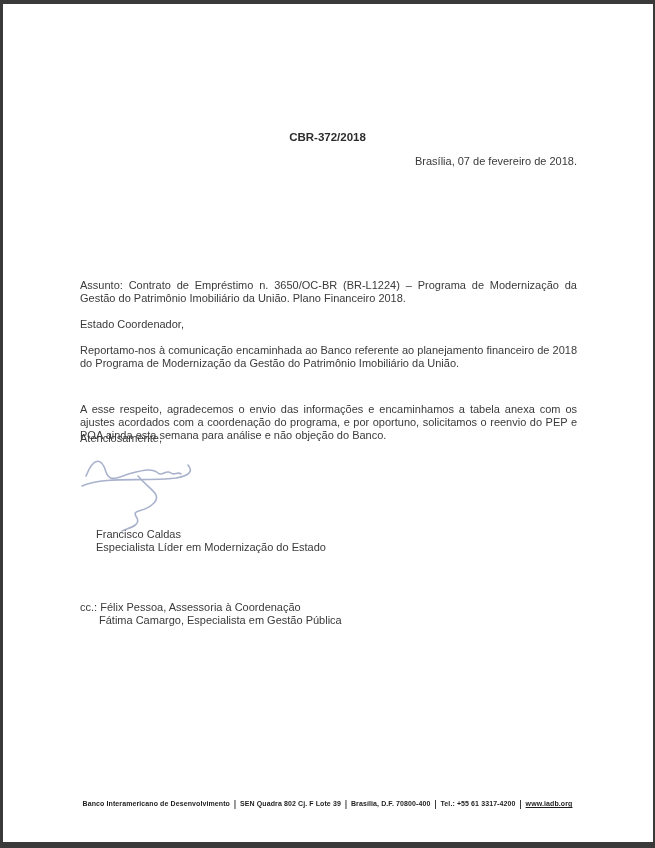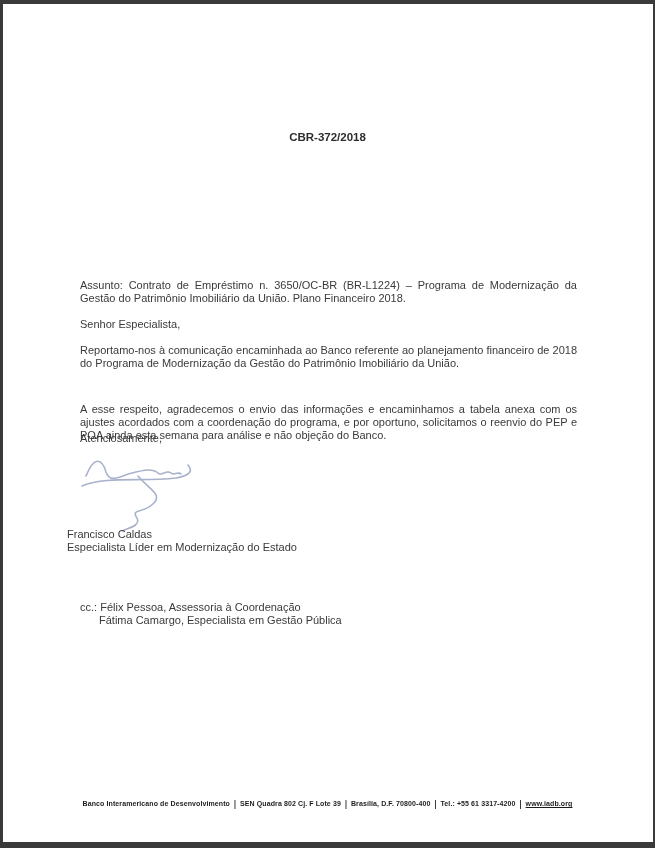--- a/index.html
+++ b/index.html
@@ -51,21 +51,21 @@
     left: 80px; top: 279px; width: 497px;
     font-size: 11px; line-height: 13.2px; text-align: justify;
   }
   .salutation { left: 80px; top: 318px; width: 497px; font-size: 11px; }
   .para { left: 80px; width: 497px; font-size: 11px; line-height: 13.2px; text-align: justify; }
   .para1 { top: 344px; }
   .para2 { top: 383px; margin-top: 20px; }
   .closing { left: 80px; top: 432px; width: 497px; font-size: 11px; }
   .signature { left: 78px; top: 448px; }
   .signer {
-    left: 67px; top: 528px; width: 497px;
+    left: 96px; top: 528px; width: 497px;
     font-size: 11px; line-height: 13.2px;
   }
   .cc-block {
     left: 80px; top: 601px; width: 497px;
     font-size: 11px; line-height: 13.2px;
   }
   .cc-line2 { padding-left: 19px; }
 
   
   .footer {
@@ -80,25 +80,26 @@
 <body>
 
 <div id="stage">
   <div id="sheet"></div>
 
 
   <div class="abs ref-line">
     <span>CBR-372/2018</span>
   </div>
 
+  <div class="abs date-line">Brasília, 07 de fevereiro de 2018.</div>
 
 
   <div class="abs subject">Assunto: Contrato de Empréstimo n. 3650/OC-BR (BR-L1224) – Programa de Modernização da Gestão do Patrimônio Imobiliário da União. Plano Financeiro 2018.</div>
 
-  <div class="abs salutation">Senhor Especialista,</div>
+  <div class="abs salutation">Estado Coordenador,</div>
 
   <div class="abs para para1">Reportamo-nos à comunicação encaminhada ao Banco referente ao planejamento financeiro de 2018 do Programa de Modernização da Gestão do Patrimônio Imobiliário da União.</div>
   <div class="abs para para2">A esse respeito, agradecemos o envio das informações e encaminhamos a tabela anexa com os ajustes acordados com a coordenação do programa, e por oportuno, solicitamos o reenvio do PEP e POA ainda esta semana para análise e não objeção do Banco.</div>
 
   <div class="abs closing">Atenciosamente,</div>
 
   <span class="abs signature">
     <svg width="135" height="85" viewBox="0 0 135 85">
       <g fill="none" stroke="#a9b2cc" stroke-width="1.6" stroke-linecap="round">
         <path d="M8,28 C16,8 24,10 28,24 C32,36 42,28 54,25 C66,22 74,20 80,25 C84,29 88,21 93,25 C96,28 100,23 103,26"></path>

